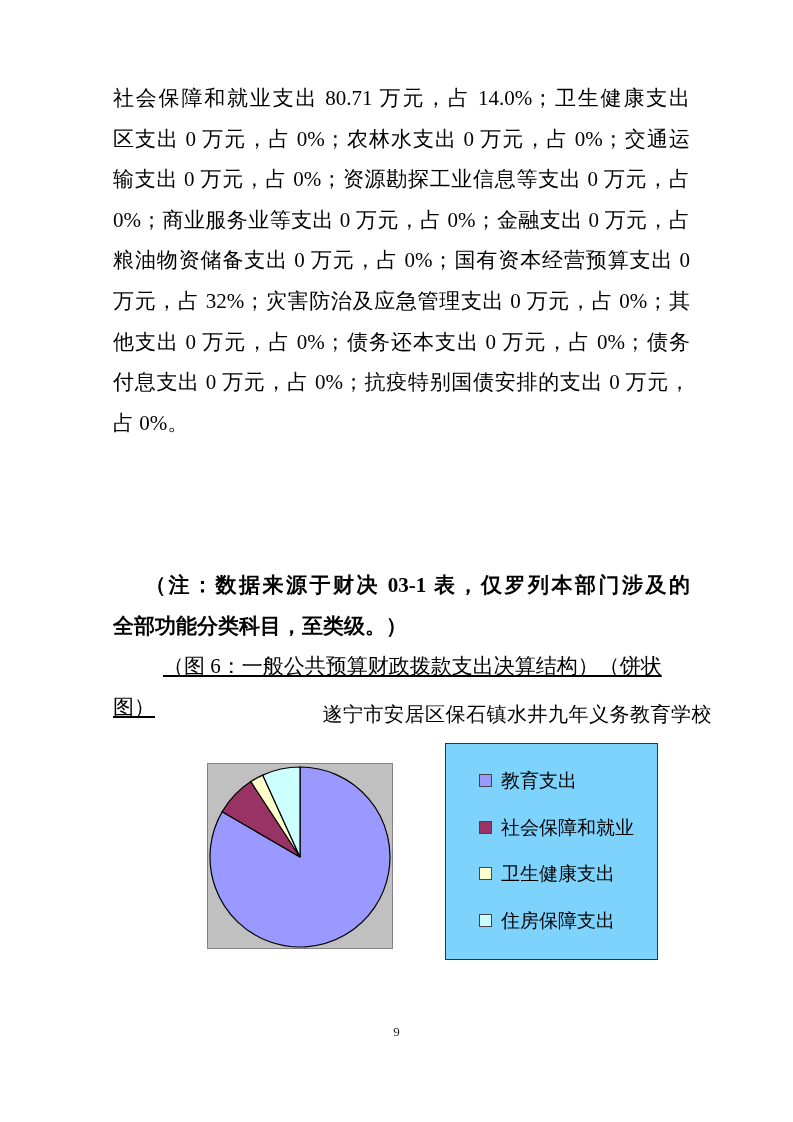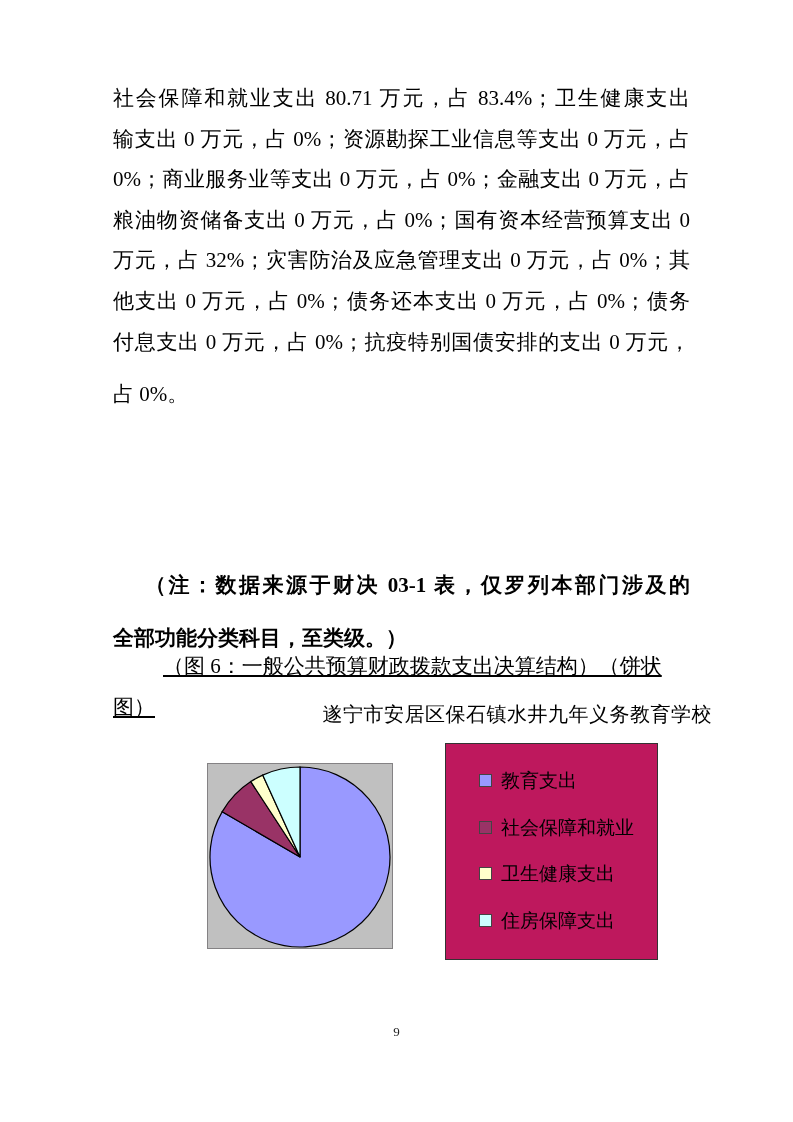--- a/index.html
+++ b/index.html
@@ -14,21 +14,21 @@
   
   .body-text{
     position:absolute;left:113px;top:78px;width:577px;
     font-size:21px;
   }
   .tline{
     line-height:40.6px;height:40.6px;
     text-align:justify;text-align-last:justify;
     white-space:normal;
   }
-  .tline.last{text-align-last:left;margin-top:12px;}
+  .tline.last{text-align-last:left;}
   
   .note-text{
     position:absolute;left:113px;top:565px;width:577px;
     font-size:21px;font-weight:bold;
   }
   .note-text .tline.first{text-indent:32px;}
   
   .caption-line{
     position:absolute;left:113px;top:646px;width:577px;
     font-size:21px;line-height:40.6px;height:40.6px;text-decoration:underline;
@@ -41,21 +41,21 @@
   .chart-title{
     position:absolute;left:22px;top:2px;width:577px;
     text-align:right;font-size:20px;line-height:24px;
     letter-spacing:0.5px;
   }
   .pie-area{
     position:absolute;left:94px;top:63px;width:186px;height:186px;
   }
   .legend-box{
     position:absolute;left:332px;top:43px;width:213px;height:217px;
-    background:#be185d;border:1.5px solid #333;
+    background:#7dd3fc;border:1.5px solid #333;
     box-sizing:border-box;
     padding:22px 0 0 33px;
   }
   .legend-row{
     display:flex;align-items:center;
     height:29px;margin-bottom:17.5px;
   }
   .swatch{
     display:inline-block;width:11px;height:11px;
     border:1px solid #444;margin-right:9px;flex:none;
@@ -66,21 +66,22 @@
     position:absolute;left:0;top:1024px;width:100%;
     text-align:center;font-size:13px;color:#222;
   }
 </style>
 </head>
 <body>
 
 <div class="page">
 
   <div class="body-text">
-      <div class="tline">社会保障和就业支出 80.71 万元，占 83.4%；卫生健康支出</div>
+      <div class="tline">社会保障和就业支出 80.71 万元，占 14.0%；卫生健康支出</div>
+      <div class="tline">区支出 0 万元，占 0%；农林水支出 0 万元，占 0%；交通运</div>
       <div class="tline">输支出 0 万元，占 0%；资源勘探工业信息等支出 0 万元，占</div>
       <div class="tline">0%；商业服务业等支出 0 万元，占 0%；金融支出 0 万元，占</div>
       <div class="tline">粮油物资储备支出 0 万元，占 0%；国有资本经营预算支出 0</div>
       <div class="tline">万元，占 32%；灾害防治及应急管理支出 0 万元，占 0%；其</div>
       <div class="tline">他支出 0 万元，占 0%；债务还本支出 0 万元，占 0%；债务</div>
       <div class="tline">付息支出 0 万元，占 0%；抗疫特别国债安排的支出 0 万元，</div>
       <div class="tline last">占 0%。</div>
     </div>
 
   <div class="note-text">

